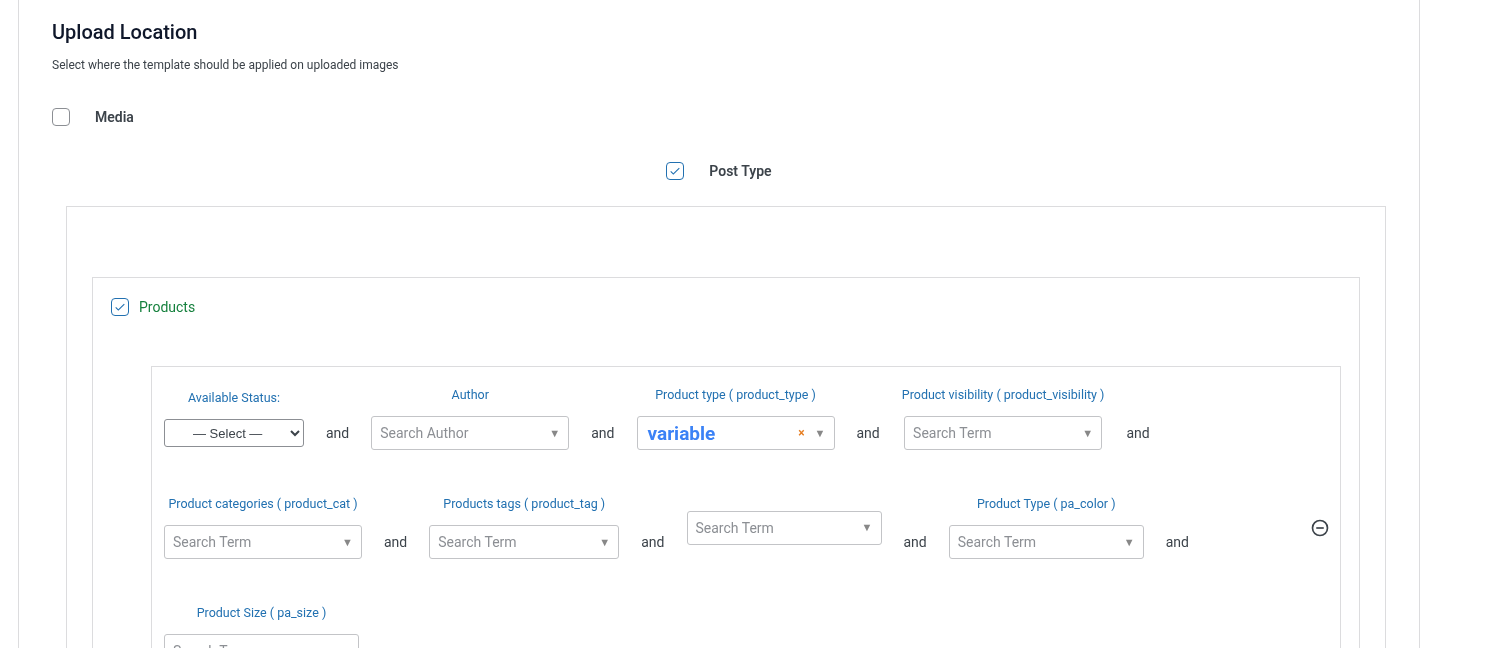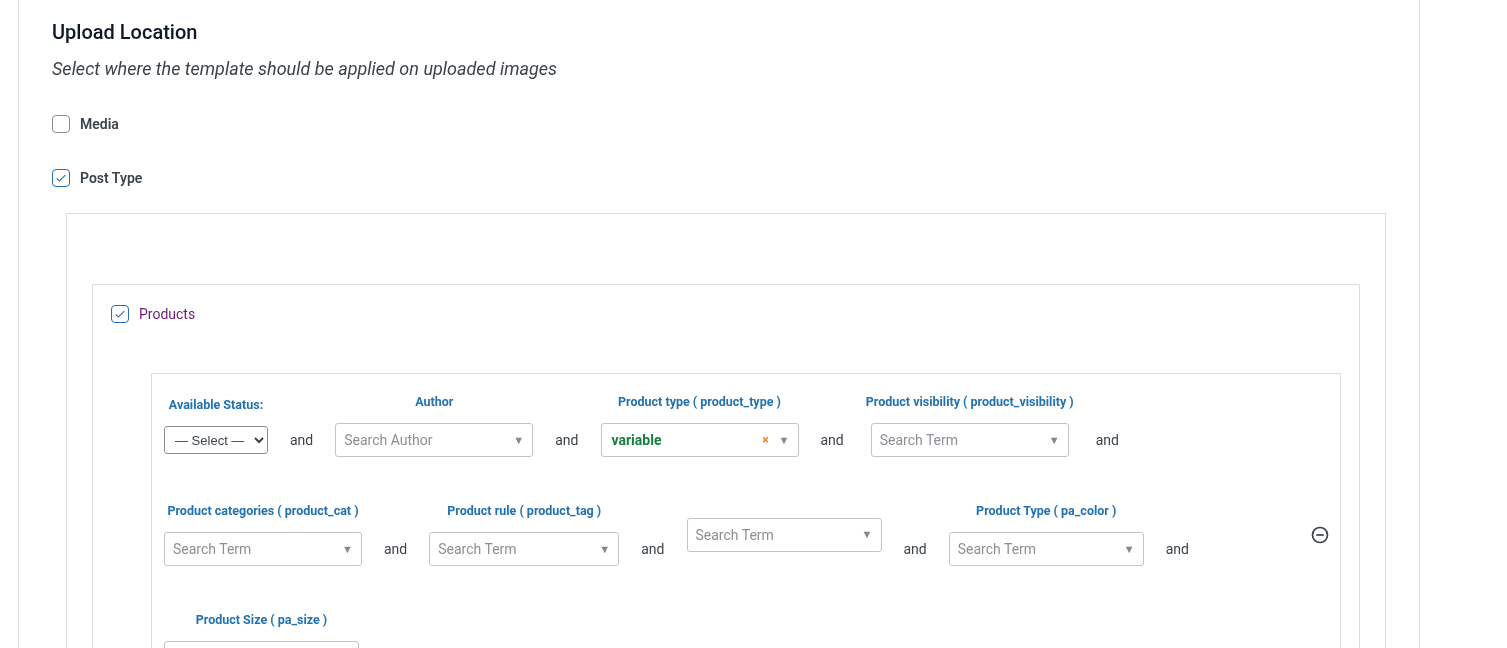--- a/index.html
+++ b/index.html
@@ -17,29 +17,29 @@
       padding: 20px 33px 60px 33px;
       min-height: 648px;
     }
     .section-title {
       font-size: 20px;
       font-weight: 500;
       color: #0f172a;
       margin-bottom: 14px;
     }
     .section-desc {
-      font-size: 18px;
+      font-size: 12px;
       color: #3c434a;
       margin-bottom: 36px;
-      font-style: italic;
     }
     .checkbox-row {
       display: flex;
       align-items: flex-start;
       margin-bottom: 36px;
+      gap: 15px;
     }
     .checkbox {
       width: 18px;
       height: 18px;
       border: 1px solid #8c8f94;
       border-radius: 4px;
       display: inline-flex;
       align-items: center;
       justify-content: center;
       margin-right: 10px;
@@ -59,31 +59,31 @@
       display: block;
     }
     .checkbox-label {
       font-weight: 600;
       color: #3c434a;
       font-size: 14px;
       line-height: 18px;
     }
     .checkbox-label-plain {
       font-weight: 400;
-      color: #701a75;
+      color: #15803d;
       font-size: 14px;
       line-height: 18px;
     }
     .help-text {
       font-size: 14px;
       color: #3c434a;
       margin-left: 318px;
       line-height: 18px;
     }
-    .row-flex { display: flex; align-items: flex-start; }
+    .row-flex { display: flex; align-items: flex-start; justify-content: center; }
 
     .outer-panel {
       border: 1px solid #dcdcde;
       margin-top: 26px;
       margin-left: 14px;
       padding: 70px 25px 30px 25px;
     }
     .inner-panel {
       border: 1px solid #dcdcde;
       padding: 20px 18px 26px 18px;
@@ -112,38 +112,38 @@
       flex: 1;
     }
     .field-block {
       display: flex;
       flex-direction: column;
       align-items: center;
       gap: 14px;
     }
     .field-label {
       font-size: 12.5px;
-      font-weight: 700;
+      font-weight: 400;
       color: #2271b1;
       white-space: nowrap;
     }
     .and-label {
       font-size: 14px;
       color: #3c434a;
       position: relative;
       top: 14px;
     }
     .and-label.inline-row2 { top: 14px; }
 
     .native-select {
       height: 28px;
       border: 1px solid #8c8f94;
       border-radius: 3px;
       background: #fff;
-      padding: 0 6px;
+      padding: 0 24px;
       font-size: 13px;
       color: #3c434a;
       min-width: 104px;
     }
 
     .combo {
       height: 30px;
       border: 1px solid #c3c4c7;
       border-radius: 3px;
       background: #fff;
@@ -158,23 +158,23 @@
       color: #8c8f94;
       font-size: 14px;
       flex: 1;
       text-align: left;
     }
     .combo .caret {
       color: #888;
       font-size: 11px;
     }
     .combo .tag-text {
-      color: #15803d;
+      color: #3b82f6;
       font-weight: 700;
-      font-size: 14px;
+      font-size: 19px;
       flex: 1;
       text-align: left;
       padding-left: 2px;
     }
     .combo .tag-x {
       color: #e67e22;
       font-size: 12px;
       font-weight: 700;
       cursor: pointer;
       margin-right: 4px;
@@ -278,21 +278,21 @@
             <span class="field-label">Product categories ( product_cat )</span>
             <div class="combo w-cat">
               <span class="placeholder">Search Term</span>
               <span class="caret">▼</span>
             </div>
           </div>
 
           <span class="and-label inline-row2">and</span>
 
           <div class="field-block">
-            <span class="field-label">Product rule ( product_tag )</span>
+            <span class="field-label">Products tags ( product_tag )</span>
             <div class="combo w-tag">
               <span class="placeholder">Search Term</span>
               <span class="caret">▼</span>
             </div>
           </div>
 
           <span class="and-label inline-row2">and</span>
 
           <div class="field-block">
             <div class="combo w-ship">

